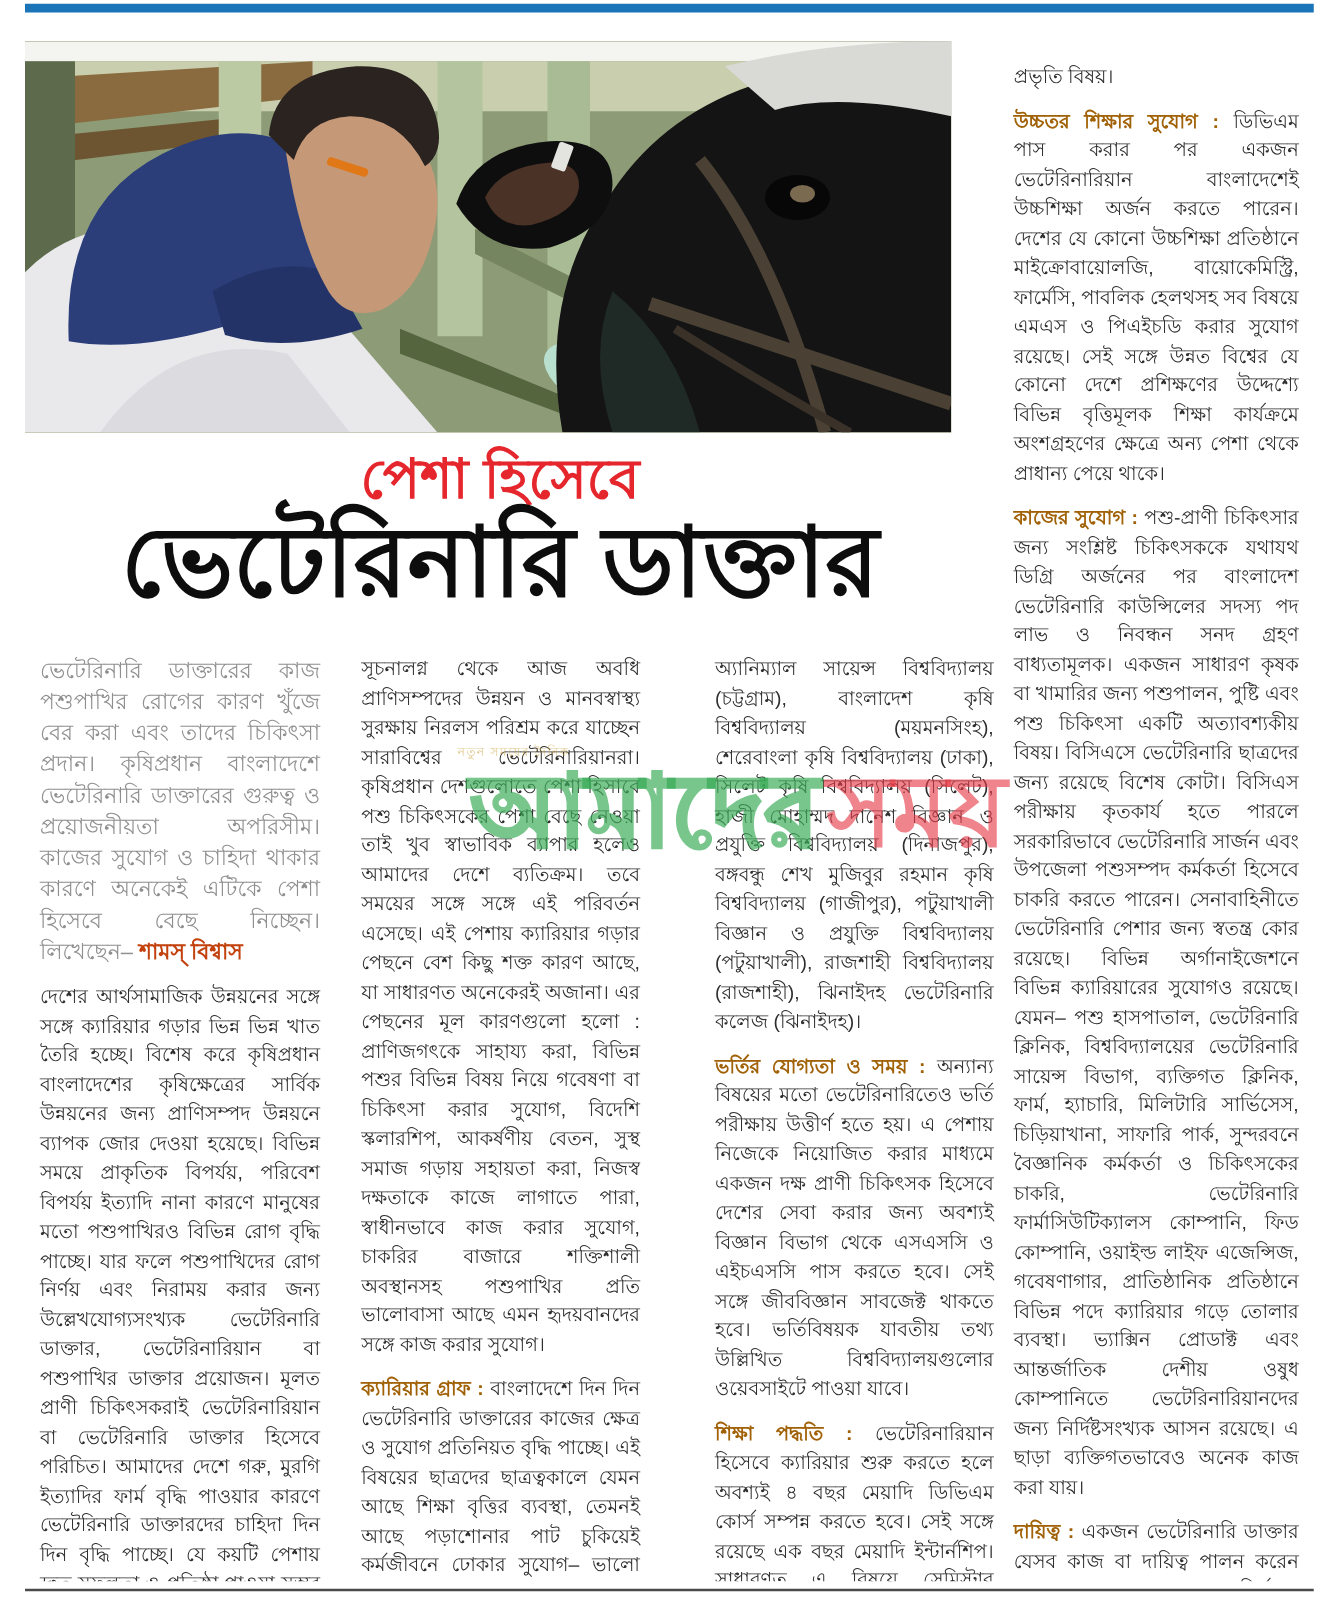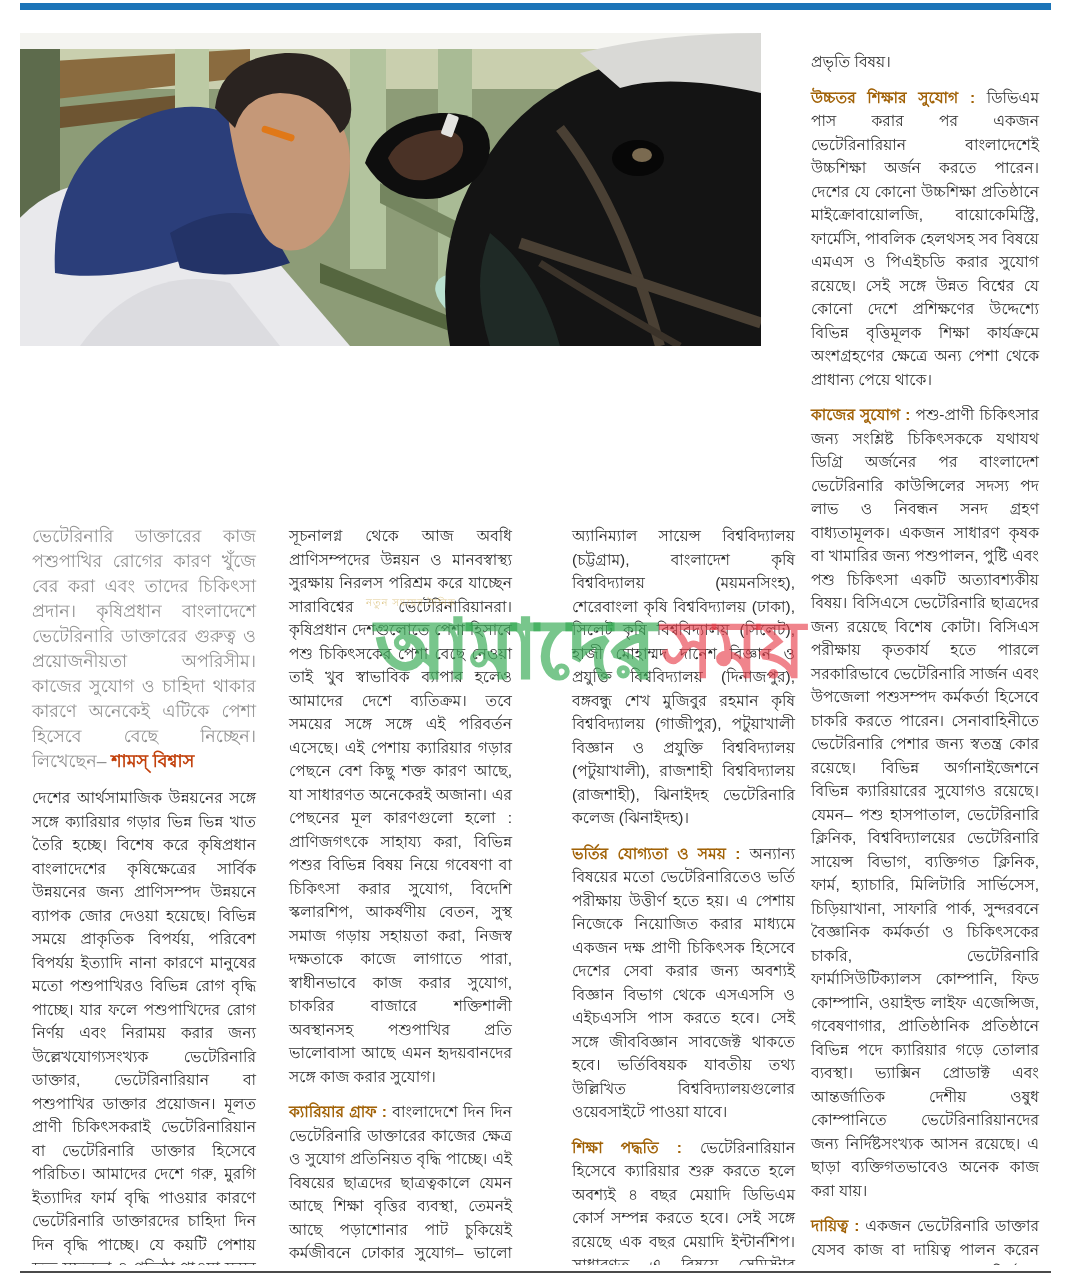--- a/index.html
+++ b/index.html
@@ -109,20 +109,22 @@
       <ellipse cx="622" cy="122" rx="10" ry="7" fill="#7a6a50"></ellipse>
 
       <path d="M540,95 Q600,170 640,313" stroke="#4a4034" stroke-width="10" fill="none"></path>
       <path d="M500,210 Q620,250 741,290" stroke="#4a4034" stroke-width="11" fill="none"></path>
       <path d="M520,230 Q600,280 660,313" stroke="#3a3229" stroke-width="7" fill="none"></path>
 
       <path d="M470,200 Q520,240 540,313 L470,313 Q450,250 470,200 Z" fill="#1f2a26"></path>
     </svg>
   </div>
 
+  <div class="kicker">পেশা হিসেবে</div>
+  <h1 class="headline">ভেটেরিনারি ডাক্তার</h1>
 
   <div class="col col1">
     <p class="lede"><span>ভেটেরিনারি ডাক্তারের কাজ পশুপাখির রোগের কারণ খুঁজে বের করা এবং তাদের চিকিৎসা প্রদান। কৃষিপ্রধান বাংলাদেশে ভেটেরিনারি ডাক্তারের গুরুত্ব ও প্রয়োজনীয়তা অপরিসীম। কাজের সুযোগ ও চাহিদা থাকার কারণে অনেকেই এটিকে পেশা হিসেবে বেছে নিচ্ছেন। লিখেছেন– </span><b class="byline">শামস্ বিশ্বাস</b></p>
     <p><span>দেশের আর্থসামাজিক উন্নয়নের সঙ্গে সঙ্গে ক্যারিয়ার গড়ার ভিন্ন ভিন্ন খাত তৈরি হচ্ছে। বিশেষ করে কৃষিপ্রধান বাংলাদেশের কৃষিক্ষেত্রের সার্বিক উন্নয়নের জন্য প্রাণিসম্পদ উন্নয়নে ব্যাপক জোর দেওয়া হয়েছে। বিভিন্ন সময়ে প্রাকৃতিক বিপর্যয়, পরিবেশ বিপর্যয় ইত্যাদি নানা কারণে মানুষের মতো পশুপাখিরও বিভিন্ন রোগ বৃদ্ধি পাচ্ছে। যার ফলে পশুপাখিদের রোগ নির্ণয় এবং নিরাময় করার জন্য উল্লেখযোগ্যসংখ্যক ভেটেরিনারি ডাক্তার, ভেটেরিনারিয়ান বা পশুপাখির ডাক্তার প্রয়োজন। মূলত প্রাণী চিকিৎসকরাই ভেটেরিনারিয়ান বা ভেটেরিনারি ডাক্তার হিসেবে পরিচিত। আমাদের দেশে গরু, মুরগি ইত্যাদির ফার্ম বৃদ্ধি পাওয়ার কারণে ভেটেরিনারি ডাক্তারদের চাহিদা দিন দিন বৃদ্ধি পাচ্ছে। যে কয়টি পেশায় দ্রুত সফলতা ও প্রতিষ্ঠা পাওয়া সম্ভব তার মধ্যে অন্যতম হলো পশু চিকিৎসকের পেশা।</span></p>
     <p><b class="lead">কেন এই পেশা :</b> <span>মানুষ ও প্রাণীর স্বাস্থ্য রক্ষায় প্রায় সাড়ে ৩শ বছর ধরে সারাবিশ্বে গুরুত্বপূর্ণ অবদান রেখে চলেছেন ভেটেরিনারি শিক্ষাব্যবস্থা তথা ভেটেরিনারিয়ানরা। মানুষের প্রয়োজনে আবিষ্কৃত ওষুধ থেকে শুরু করে বিভিন্ন রোগ নিয়ন্ত্রণ পদ্ধতি, রোগ প্রতিষেধক টিকা এবং প্রতিকারের উপায় বের করতে ভেটেরিনারিয়ানদের অবদান অনস্বীকার্য। পৃথিবীতে প্রাতিষ্ঠানিক ভেটেরিনারি শিক্ষার ইতিহাস বহু পুরনো। প্রায় সাড়ে ৩শ বছর আগে ফ্রান্সের লিয়ন শহরে ১৭৬৬ সালে পৃথিবীর প্রথম ভেটেরিনারি স্কুল প্রতিষ্ঠিত হয়।</span></p>
   </div>
 
   <div class="col col2">
     <p><span>সূচনালগ্ন থেকে আজ অবধি প্রাণিসম্পদের উন্নয়ন ও মানবস্বাস্থ্য সুরক্ষায় নিরলস পরিশ্রম করে যাচ্ছেন সারাবিশ্বের ভেটেরিনারিয়ানরা। কৃষিপ্রধান দেশগুলোতে পেশা হিসাবে পশু চিকিৎসকের পেশা বেছে নেওয়া তাই খুব স্বাভাবিক ব্যাপার হলেও আমাদের দেশে ব্যতিক্রম। তবে সময়ের সঙ্গে সঙ্গে এই পরিবর্তন এসেছে। এই পেশায় ক্যারিয়ার গড়ার পেছনে বেশ কিছু শক্ত কারণ আছে, যা সাধারণত অনেকেরই অজানা। এর পেছনের মূল কারণগুলো হলো : প্রাণিজগৎকে সাহায্য করা, বিভিন্ন পশুর বিভিন্ন বিষয় নিয়ে গবেষণা বা চিকিৎসা করার সুযোগ, বিদেশি স্কলারশিপ, আকর্ষণীয় বেতন, সুস্থ সমাজ গড়ায় সহায়তা করা, নিজস্ব দক্ষতাকে কাজে লাগাতে পারা, স্বাধীনভাবে কাজ করার সুযোগ, চাকরির বাজারে শক্তিশালী অবস্থানসহ পশুপাখির প্রতি ভালোবাসা আছে এমন হৃদয়বানদের সঙ্গে কাজ করার সুযোগ।</span></p>
     <p><b class="lead">ক্যারিয়ার গ্রাফ :</b> <span>বাংলাদেশে দিন দিন ভেটেরিনারি ডাক্তারের কাজের ক্ষেত্র ও সুযোগ প্রতিনিয়ত বৃদ্ধি পাচ্ছে। এই বিষয়ের ছাত্রদের ছাত্রত্বকালে যেমন আছে শিক্ষা বৃত্তির ব্যবস্থা, তেমনই আছে পড়াশোনার পাট চুকিয়েই কর্মজীবনে ঢোকার সুযোগ– ভালো আয়রোজগারের নিশ্চয়তা। কৃষিপ্রধান বাংলাদেশে ভেটেরিনারি নিয়ে পড়াশোনা করে ব্যবহারিকভাবে যেমন ডাক্তারির সুযোগ রয়েছে, সেই সঙ্গে মেডিসিনের জ্ঞান কাজে লাগিয়ে বিভিন্ন এনজিও, ফার্ম বা অন্যান্য সংস্থায় বিশেষজ্ঞ হিসেবে কাজ ও গবেষণার সুযোগ রয়েছে। পশুপাখির প্রতি অকৃত্রিম ভালোবাসা থাকলে ভেটেরিনারি ডাক্তার হিসেবে এই মহান পেশায় যোগদান করে প্রাণিসম্পদের সেবার মাধ্যমে দেশের উন্নয়নের জন্য অবদান রেখে ভালো ক্যারিয়ার গড়া সম্ভব।</span></p>

